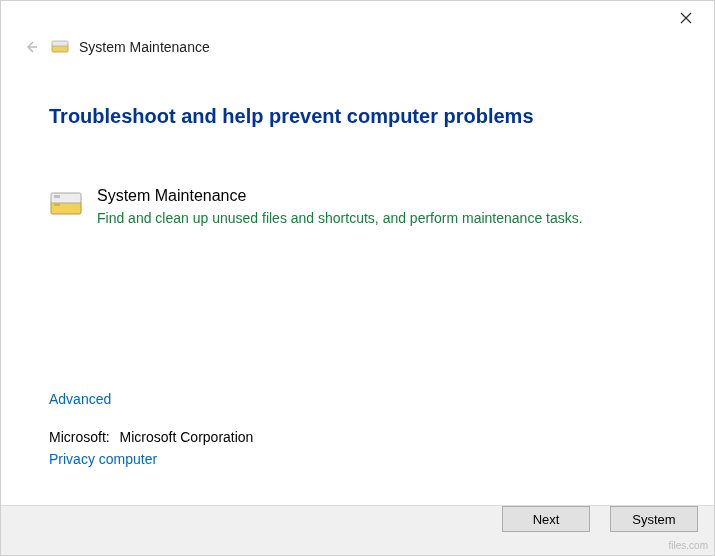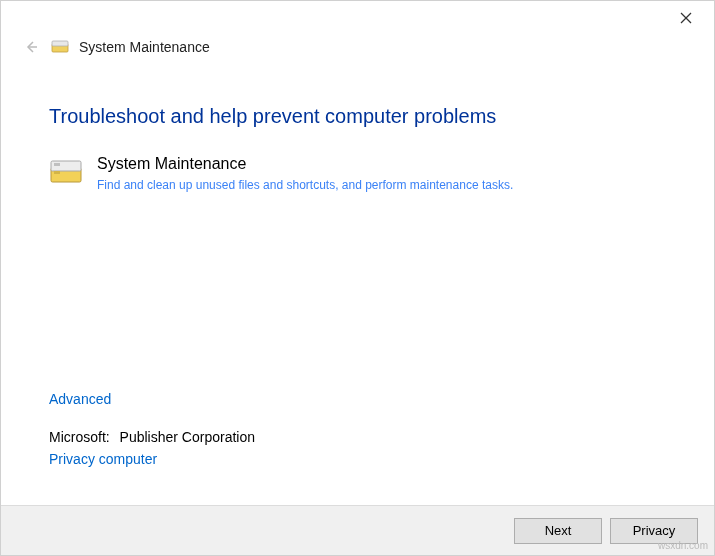--- a/index.html
+++ b/index.html
@@ -59,22 +59,22 @@
     .header-title {
       font-size: 14px;
       color: #222222;
     }
     .content {
       padding: 30px 48px 0 48px;
     }
     .main-heading {
       color: #003399;
       font-size: 20px;
-      font-weight: 400;
-      margin-bottom: 26px;
+      font-weight: 700;
+      margin-bottom: 58px;
     }
     .item-row {
       display: flex;
       gap: 14px;
       align-items: flex-start;
     }
     .item-icon {
       width: 34px;
       height: 34px;
       flex-shrink: 0;
@@ -82,22 +82,22 @@
     .item-text {
       flex: 1;
     }
     .item-title {
       font-size: 16px;
       color: #000000;
       font-weight: 400;
       line-height: 1.3;
     }
     .item-desc {
-      font-size: 12px;
-      color: #3b82f6;
+      font-size: 14px;
+      color: #15803d;
       line-height: 1.4;
       margin-top: 2px;
     }
     .bottom-area {
       position: absolute;
       left: 48px;
       bottom: 88px;
       font-size: 14px;
     }
     .link {
@@ -122,23 +122,23 @@
     .button-bar {
       position: absolute;
       bottom: 0;
       left: 0;
       right: 0;
       height: 50px;
       background: #f0f0f0;
       border-top: 1px solid #dcdcdc;
       display: flex;
       justify-content: flex-end;
-      align-items: center;
+      align-items: flex-start;
       padding-right: 16px;
-      gap: 8px;
+      gap: 20px;
     }
     .btn {
       min-width: 88px;
       height: 26px;
       background: #e1e1e1;
       border: 1px solid #adadad;
       font-size: 13px;
       cursor: pointer;
       padding: 0 16px;
     }
@@ -195,23 +195,23 @@
       <div class="item-title">System Maintenance</div>
       <div class="item-desc">Find and clean up unused files and shortcuts, and perform maintenance tasks.</div>
     </div>
   </div>
 </div>
 
 <div class="bottom-area">
   <div class="link advanced-link">Advanced</div>
   <div class="publisher-line">
     <span class="publisher-label">Microsoft:</span>
-    <span class="publisher-value">Publisher Corporation</span>
+    <span class="publisher-value">Microsoft Corporation</span>
   </div>
   <div class="link">Privacy computer</div>
 </div>
 
 <div class="button-bar">
   <button class="btn">Next</button>
-  <button class="btn">Privacy</button>
-</div>
-
-<div class="watermark">wsxdn.com</div>
+  <button class="btn">System</button>
+</div>
+
+<div class="watermark">files.com</div>
 
 </body></html>

